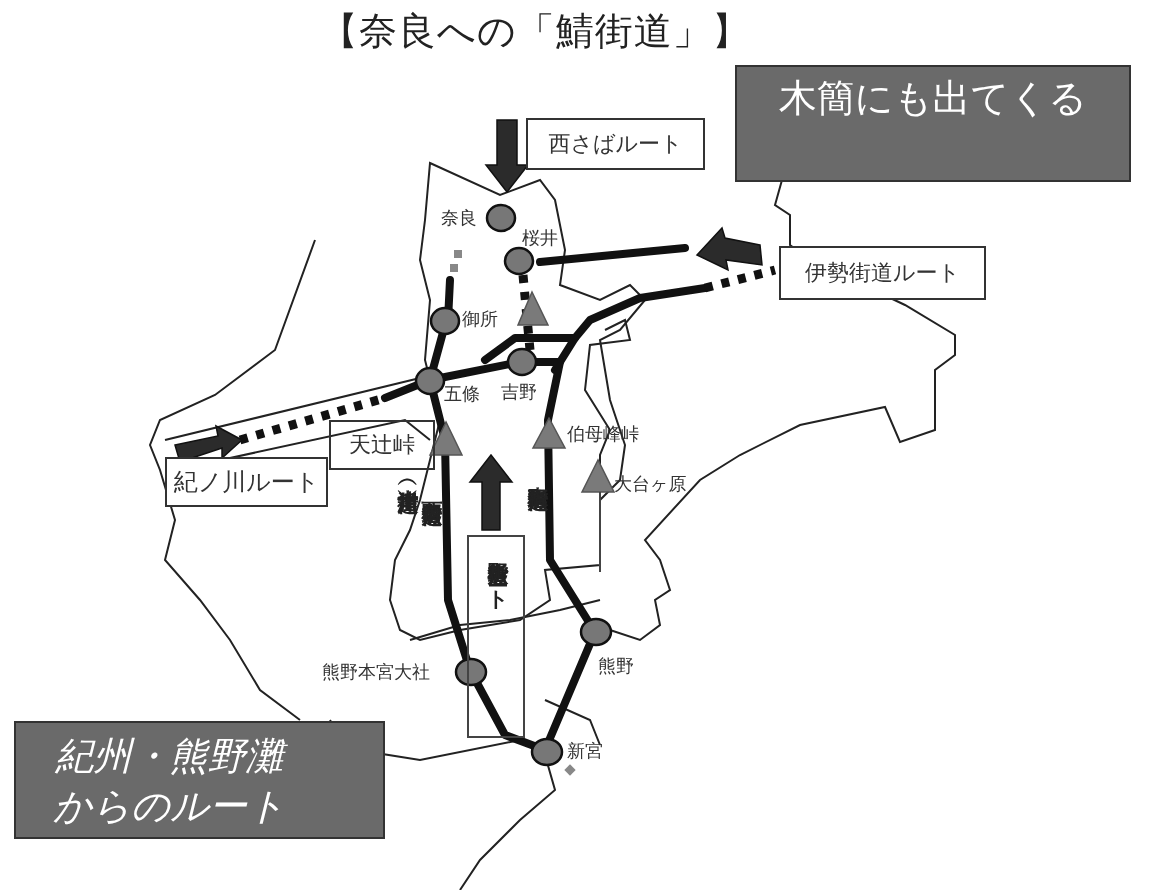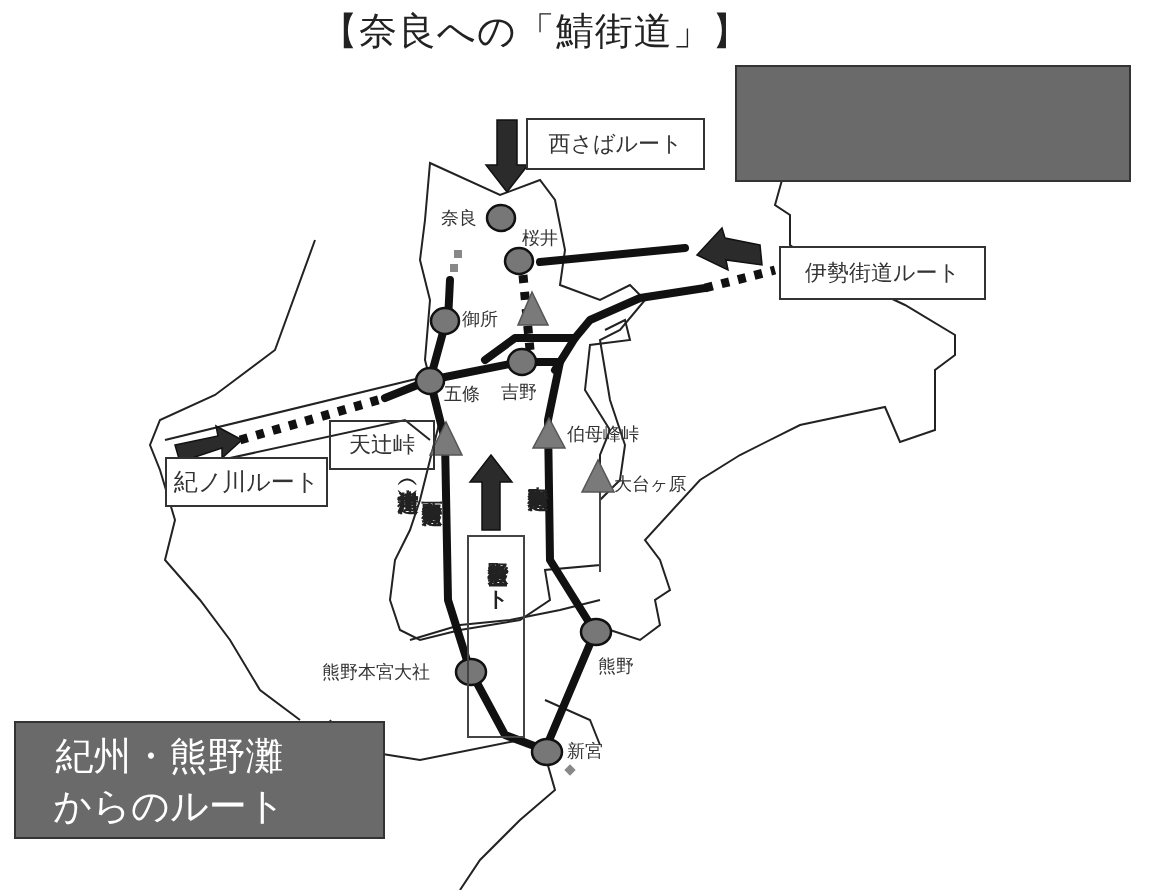--- a/index.html
+++ b/index.html
@@ -99,22 +99,23 @@
     <ellipse cx="522" cy="362" rx="14" ry="13"></ellipse>
     <ellipse cx="596" cy="632" rx="15" ry="13"></ellipse>
     <ellipse cx="471" cy="672" rx="15" ry="13"></ellipse>
     <ellipse cx="547" cy="752" rx="15" ry="13"></ellipse>
   </g>
 </svg>
 
 <div class="title">【奈良への「鯖街道」】</div>
 
 <div class="dark" style="left:735px; top:65px; width:396px; height:117px; padding-top:6px;">
+  <div>木簡にも出てくる</div>
 </div>
-<div class="dark" style="left:14px; top:721px; width:371px; height:118px; padding-top:8px; padding-right:60px;">
+<div class="dark" style="left:14px; top:721px; width:371px; height:118px; padding-top:8px; padding-right:60px;font-style:italic;">
   <div>紀州・熊野灘</div>
   <div>からのルート</div>
 </div>
 
 <div class="box" style="left:526px; top:118px; width:179px; height:52px;">西さばルート</div>
 <div class="box" style="left:779px; top:246px; width:207px; height:54px;">伊勢街道ルート</div>
 <div class="box" style="left:165px; top:457px; width:163px; height:50px; font-size:24px;">紀ノ川ルート</div>
 <div class="box" style="left:329px; top:420px; width:106px; height:50px; background:transparent;">天辻峠</div>
 <div class="vbox" style="left:467px; top:535px; width:58px; height:203px;"></div>
 <div class="vert" style="left:484px; top:545px;">熊野街道ルート</div>

